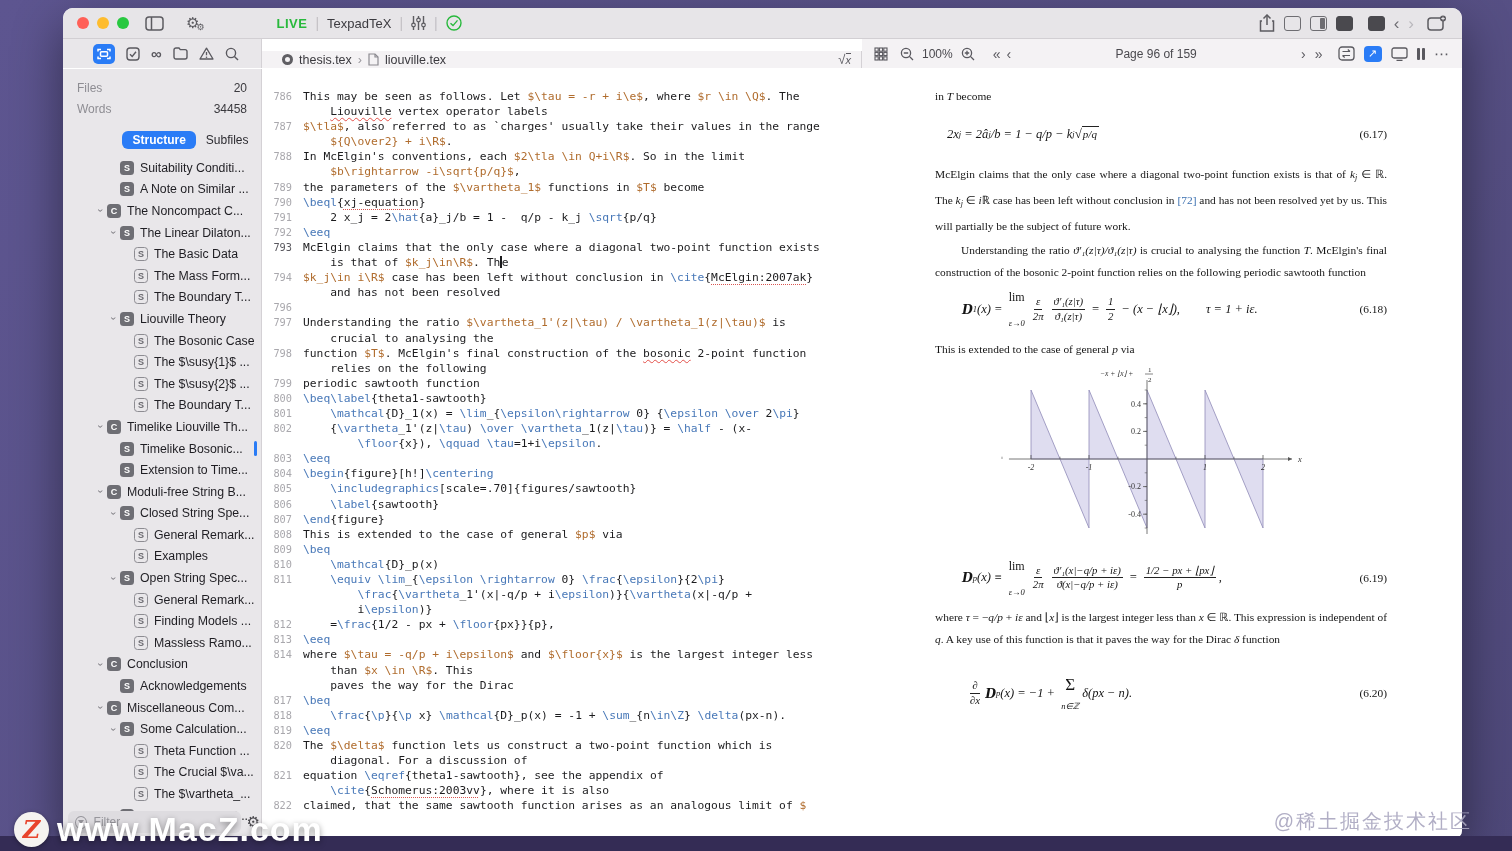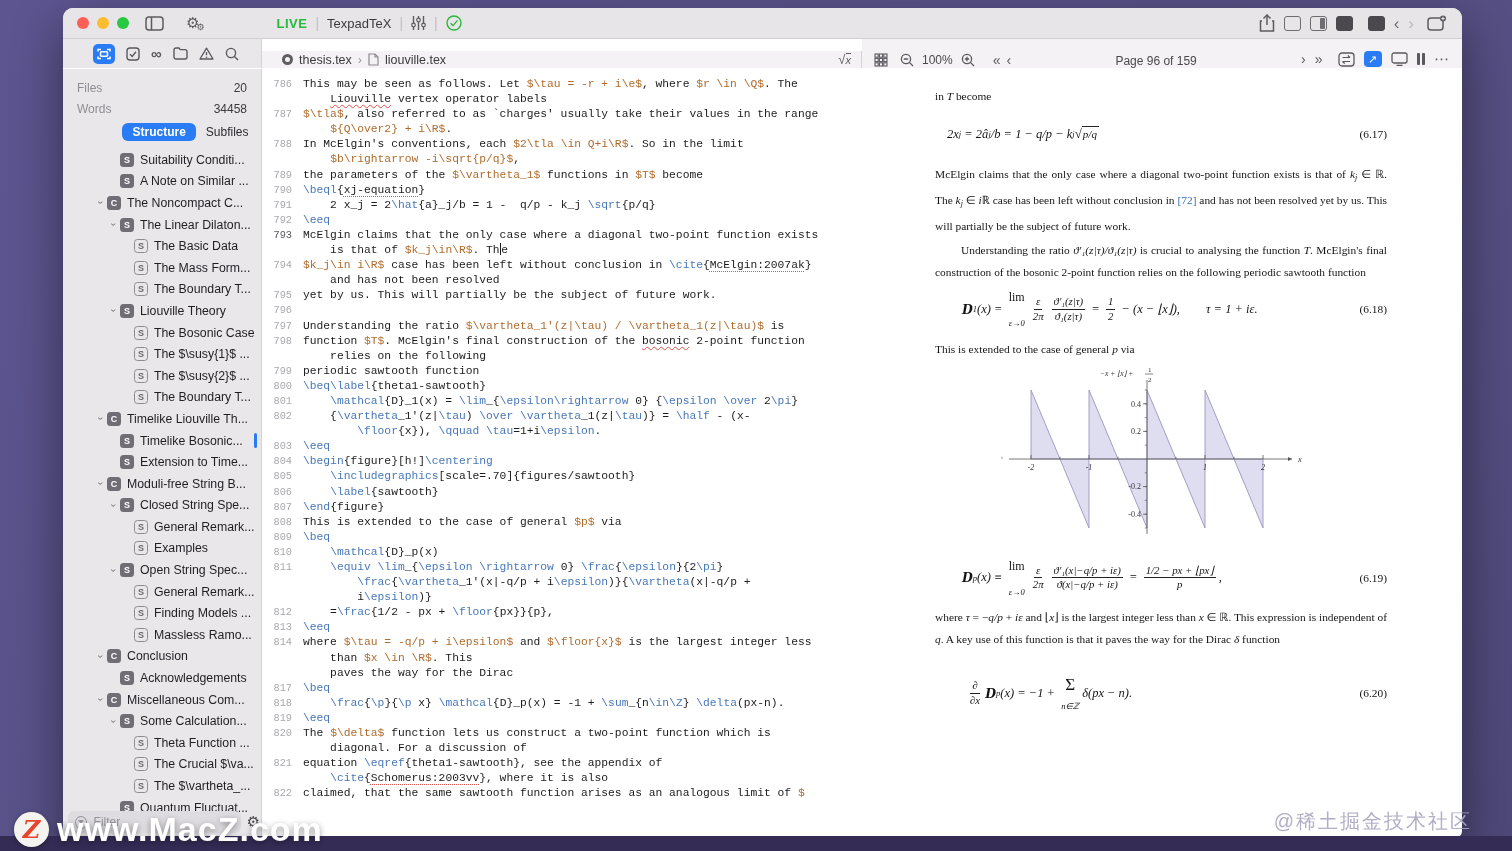--- a/index.html
+++ b/index.html
@@ -20,21 +20,21 @@
   .tb-right{margin-left:auto;display:flex;align-items:center;gap:9px;margin-right:16px;}
   .sq{width:17px;height:15px;border-radius:3px;border:1.5px solid #6e6d72;box-sizing:border-box;position:relative;}
   .sq.split:after{content:"";position:absolute;right:1px;top:1px;bottom:1px;width:5px;background:#6e6d72;border-radius:1px;}
   .sq.fill{background:#4a494e;border-color:#4a494e;}
   .navchev{font-size:17px;color:#6e6d72;line-height:1;}
   .navchev.dis{color:#b9b7bc;}
   
   .toolrow{position:absolute;left:0;top:31px;width:100%;height:29px;display:flex;}
   .tr-side{width:199px;background:#e9e7ea;border-right:1px solid #d4d1d5;display:flex;align-items:center;gap:11px;padding-left:30px;box-sizing:border-box;}
   .tr-ed{width:600px;background:#f4f2f4;border-right:1px solid #d4d1d5;display:flex;align-items:center;box-sizing:border-box;padding:0 10px 0 20px;margin-top:12px;}
-  .tr-pdf{flex:1;background:#f4f2f4;display:flex;align-items:flex-end;box-sizing:border-box;padding:0 12px;}
+  .tr-pdf{flex:1;background:#f4f2f4;display:flex;align-items:center;box-sizing:border-box;padding:0 12px;}
   .sico{color:#5a595f;display:inline-flex;align-items:center;}
   .sbtn-active{width:22px;height:20px;border-radius:5px;background:#2a7cf6;display:inline-flex;align-items:center;justify-content:center;}
   .crumb{display:flex;align-items:center;gap:6px;font-size:12.5px;color:#3a393e;}
   .crumb .dot{width:11px;height:11px;border-radius:50%;border:3px solid #5f5e63;box-sizing:border-box;}
   .crumb .chev{color:#98969b;}
   .sqrtbtn{margin-left:auto;color:#5a595f;font-size:13px;}
   .sqrtbtn .ov{border-top:1px solid #5a595f;font-size:11px;font-style:italic;}
   .pdftb-left{display:flex;align-items:center;gap:8px;}
   .zoomlbl{font-size:12px;color:#4a494e;}
   .pgchev{color:#5a595f;font-size:14px;}
@@ -45,21 +45,21 @@
   .pausebars{display:inline-flex;gap:2.5px;}
   .pausebars i{width:3px;height:12px;background:#5a595f;border-radius:1px;}
   .dots3{color:#5a595f;font-size:15px;letter-spacing:1px;}
   
   .content{position:absolute;left:0;top:61px;width:100%;bottom:0;display:flex;}
   
   .sidebar{width:199px;background:#e9e7ea;border-right:1px solid #d4d1d5;position:relative;box-sizing:border-box;overflow:hidden;}
   .stats{padding:8px 14px 0 14px;}
   .strow{display:flex;justify-content:space-between;font-size:12px;height:21px;align-items:center;}
   .stlab{color:#8e8d93;}.stval{color:#3a393e;}
-  .sbtabs{display:flex;justify-content:center;gap:10px;margin-top:3px;height:20px;align-items:center;font-size:12px;padding-left:47px;}
+  .sbtabs{display:flex;justify-content:center;gap:10px;margin-top:11px;height:20px;align-items:center;font-size:12px;padding-left:47px;}
   .pill{background:#2a7cf6;color:#fff;padding:2px 10px;border-radius:6px;font-weight:600;}
   .tabplain{color:#2c2b30;}
   .tree{margin-top:7px;}
   .trow{height:21.6px;display:flex;align-items:center;font-size:12.3px;color:#1f1e23;position:relative;}
   .tchev{width:13px;display:inline-block;color:#7a797f;font-size:10px;text-align:center;}
   .tchev.on:before{content:"›";display:inline-block;transform:rotate(90deg);}
   .badge{width:14px;height:14px;border-radius:3.5px;display:inline-flex;align-items:center;justify-content:center;
          font-size:9px;font-weight:700;margin-right:6px;flex:0 0 auto;}
   .badge.f{background:#6e6e74;color:#fff;}
   .badge.o{border:1px solid #8d8c92;color:#6a696f;box-sizing:border-box;background:transparent;}
@@ -67,21 +67,21 @@
   .selbar{position:absolute;right:4px;top:3px;width:3.5px;height:15px;background:#2a7cf6;border-radius:2px;}
   .filterwrap{position:absolute;left:5px;bottom:7px;width:192px;display:flex;align-items:center;gap:6px;}
   .filterfield{flex:1;height:22px;background:#dedce0;border-radius:6px;display:flex;align-items:center;padding:0 7px;gap:5px;}
   .filterfield input{border:none;background:transparent;outline:none;font-size:12px;color:#3a393e;width:100%;}
   .filterfield input::placeholder{color:#97969c;}
   .funnel{width:13px;height:13px;border-radius:50%;border:1.2px solid #97969c;display:inline-flex;align-items:center;justify-content:center;box-sizing:border-box;}
   .funnel i{display:block;width:0;height:0;border-left:3px solid transparent;border-right:3px solid transparent;border-top:4px solid #97969c;}
   .gear{color:#4a494e;font-size:15px;}
   
   .editor{width:600px;background:#fff;position:relative;overflow:hidden;font-family:"DejaVu Sans Mono",monospace;}
-  .edlines{position:absolute;top:8px;left:0;right:0;font-family:Liberation Mono, monospace;}
+  .edlines{position:absolute;top:20px;left:0;right:0;}
   .edrow{display:flex;height:15.1px;line-height:15.1px;font-size:11.3px;white-space:pre;}
   .gut{width:30px;flex:0 0 auto;text-align:right;color:#a9a8ad;font-size:10.3px;padding-right:2px;}
   .gut.curln{color:#59585e;}
   .code{padding-left:9px;}
   .sK{color:#1c1c1e;} .sM{color:#b06c2d;} .sC{color:#4878b8;}
   .wv{text-decoration:underline;text-decoration-style:wavy;text-decoration-color:#e3504a;text-decoration-thickness:1px;text-underline-offset:2px;}
   .dt{text-decoration:underline;text-decoration-style:dotted;text-decoration-color:#d95550;text-underline-offset:2.5px;}
   .caret{display:inline-block;width:1.5px;height:12px;background:#1c1c1e;vertical-align:-2px;}
   
   .pdfpane{flex:1;background:#fff;position:relative;overflow:hidden;font-family:"Liberation Serif",serif;color:#141414;}
@@ -494,23 +494,23 @@
           <div class="edrow"><span class="gut">788</span><span class="code"><span class="sK">In McElgin's conventions, each </span><span class="sM">$2\tla \in Q+i\R$</span><span class="sK">. So in the limit</span></span></div>
           <div class="edrow"><span class="gut"></span><span class="code"><span class="sK">    </span><span class="sM">$b\rightarrow -i\sqrt{p/q}$</span><span class="sK">,</span></span></div>
           <div class="edrow"><span class="gut">789</span><span class="code"><span class="sK">the parameters of the </span><span class="sM">$\vartheta_1$</span><span class="sK"> functions in </span><span class="sM">$T$</span><span class="sK"> become</span></span></div>
           <div class="edrow"><span class="gut">790</span><span class="code"><span class="sC">\beql</span><span class="sK">{</span><span class="sK dt">xj-equation</span><span class="sK">}</span></span></div>
           <div class="edrow"><span class="gut">791</span><span class="code"><span class="sK">    2 x_j = 2</span><span class="sC">\hat</span><span class="sK">{a}_j/b = 1 -  q/p - k_j </span><span class="sC">\sqrt</span><span class="sK">{p/q}</span></span></div>
           <div class="edrow"><span class="gut">792</span><span class="code"><span class="sC">\eeq</span></span></div>
           <div class="edrow"><span class="gut curln">793</span><span class="code"><span class="sK">McElgin claims that the only case where a diagonal two-point function exists</span></span></div>
           <div class="edrow"><span class="gut curln"></span><span class="code"><span class="sK">    is that of </span><span class="sM">$k_j\in\R$</span><span class="sK">. Th</span><span class="caret"></span><span class="sK">e</span></span></div>
           <div class="edrow"><span class="gut">794</span><span class="code"><span class="sM">$k_j\in i\R$</span><span class="sK"> case has been left without conclusion in </span><span class="sC">\cite</span><span class="sK">{</span><span class="sK dt">McElgin:2007ak</span><span class="sK">}</span></span></div>
           <div class="edrow"><span class="gut"></span><span class="code"><span class="sK">    and has not been resolved</span></span></div>
-          <div class="edrow"><span class="gut">795</span><span class="code"><span class="sK">yet by us. This will partially be the subject of future work.</span></span></div>
           <div class="edrow"><span class="gut">796</span><span class="code"></span></div>
           <div class="edrow"><span class="gut">797</span><span class="code"><span class="sK">Understanding the ratio </span><span class="sM">$\vartheta_1'(z|\tau) / \vartheta_1(z|\tau)$</span><span class="sK"> is</span></span></div>
+          <div class="edrow"><span class="gut"></span><span class="code"><span class="sK">    crucial to analysing the</span></span></div>
           <div class="edrow"><span class="gut">798</span><span class="code"><span class="sK">function </span><span class="sM">$T$</span><span class="sK">. McElgin's final construction of the </span><span class="sK wv">bosonic</span><span class="sK"> 2-point function</span></span></div>
           <div class="edrow"><span class="gut"></span><span class="code"><span class="sK">    relies on the following</span></span></div>
           <div class="edrow"><span class="gut">799</span><span class="code"><span class="sK">periodic sawtooth function</span></span></div>
           <div class="edrow"><span class="gut">800</span><span class="code"><span class="sC">\beq\label</span><span class="sK">{theta1-sawtooth}</span></span></div>
           <div class="edrow"><span class="gut">801</span><span class="code"><span class="sK">    </span><span class="sC">\mathcal</span><span class="sK">{D}_1(x) = </span><span class="sC">\lim</span><span class="sK">_{</span><span class="sC">\epsilon\rightarrow</span><span class="sK"> 0} {</span><span class="sC">\epsilon \over</span><span class="sK"> 2</span><span class="sC">\pi</span><span class="sK">}</span></span></div>
           <div class="edrow"><span class="gut">802</span><span class="code"><span class="sK">    {</span><span class="sC">\vartheta</span><span class="sK">_1'(z|</span><span class="sC">\tau</span><span class="sK">) </span><span class="sC">\over \vartheta</span><span class="sK">_1(z|</span><span class="sC">\tau</span><span class="sK">)} = </span><span class="sC">\half</span><span class="sK"> - (x-</span></span></div>
           <div class="edrow"><span class="gut"></span><span class="code"><span class="sK">        </span><span class="sC">\floor</span><span class="sK">{x}), </span><span class="sC">\qquad \tau</span><span class="sK">=1+i</span><span class="sC">\epsilon</span><span class="sK">.</span></span></div>
           <div class="edrow"><span class="gut">803</span><span class="code"><span class="sC">\eeq</span></span></div>
           <div class="edrow"><span class="gut">804</span><span class="code"><span class="sC">\begin</span><span class="sK">{figure}[h!]</span><span class="sC">\centering</span></span></div>
           <div class="edrow"><span class="gut">805</span><span class="code"><span class="sK">    </span><span class="sC">\includegraphics</span><span class="sK">[scale=.70]{figures/sawtooth}</span></span></div>

